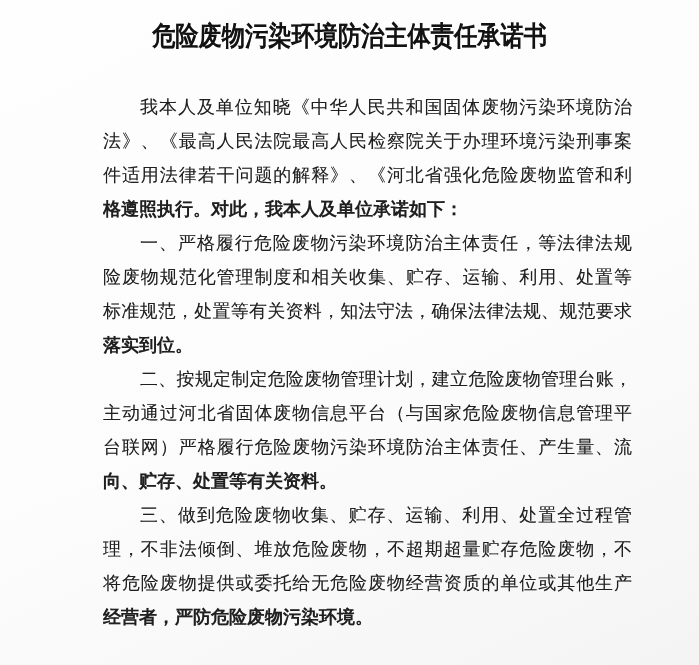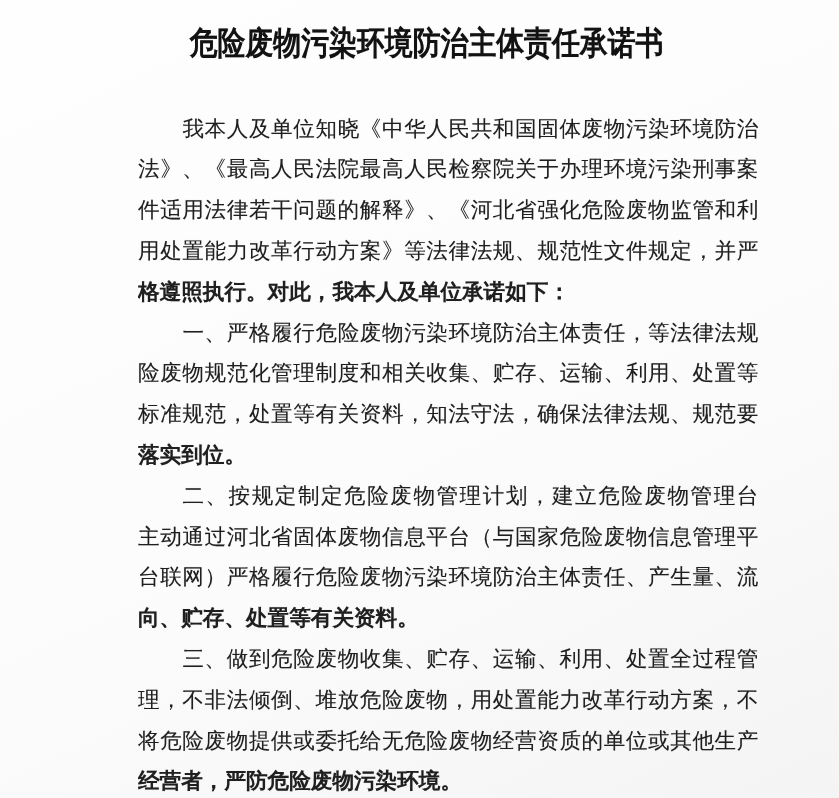--- a/index.html
+++ b/index.html
@@ -10,21 +10,20 @@
     width: 699px;
     height: 665px;
     overflow: hidden;
     background: linear-gradient(155deg, #fefefe 0%, #fcfcfc 55%, #f4f4f5 100%);
     font-family: "Liberation Serif", "DejaVu Serif", serif;
   }
   .page {
     width: 699px;
     height: 663px;
     box-sizing: border-box;
-    padding-left: 12px;
   }
   .doc-title {
     margin: 0;
     padding-top: 16px;
     height: 40px;
     line-height: 40px;
     text-align: center;
     font-size: 27px;
     font-weight: bold;
     color: #121212;
@@ -62,29 +61,28 @@
 <body>
 
 <div class="page">
 
   <h1 class="doc-title"><span class="title-text">危险废物污染环境防治主体责任承诺书</span></h1>
 
   <div class="doc-body">
     <div class="line indent">我本人及单位知晓《中华人民共和国固体废物污染环境防治</div>
     <div class="line">法》、《最高人民法院最高人民检察院关于办理环境污染刑事案</div>
     <div class="line">件适用法律若干问题的解释》、《河北省强化危险废物监管和利</div>
-    <div class="line">用处置能力改革行动方案》等法律法规、规范性文件规定，并严</div>
     <div class="line last">格遵照执行。对此，我本人及单位承诺如下：</div>
     <div class="line indent">一、严格履行危险废物污染环境防治主体责任，等法律法规</div>
     <div class="line">险废物规范化管理制度和相关收集、贮存、运输、利用、处置等</div>
     <div class="line">标准规范，处置等有关资料，知法守法，确保法律法规、规范要求</div>
     <div class="line last">落实到位。</div>
     <div class="line indent">二、按规定制定危险废物管理计划，建立危险废物管理台账，</div>
     <div class="line">主动通过河北省固体废物信息平台（与国家危险废物信息管理平</div>
     <div class="line">台联网）严格履行危险废物污染环境防治主体责任、产生量、流</div>
     <div class="line last">向、贮存、处置等有关资料。</div>
     <div class="line indent">三、做到危险废物收集、贮存、运输、利用、处置全过程管</div>
-    <div class="line">理，不非法倾倒、堆放危险废物，用处置能力改革行动方案，不</div>
+    <div class="line">理，不非法倾倒、堆放危险废物，不超期超量贮存危险废物，不</div>
     <div class="line">将危险废物提供或委托给无危险废物经营资质的单位或其他生产</div>
     <div class="line last">经营者，严防危险废物污染环境。</div>
   </div>
 
 </div>
 
 </body></html>

